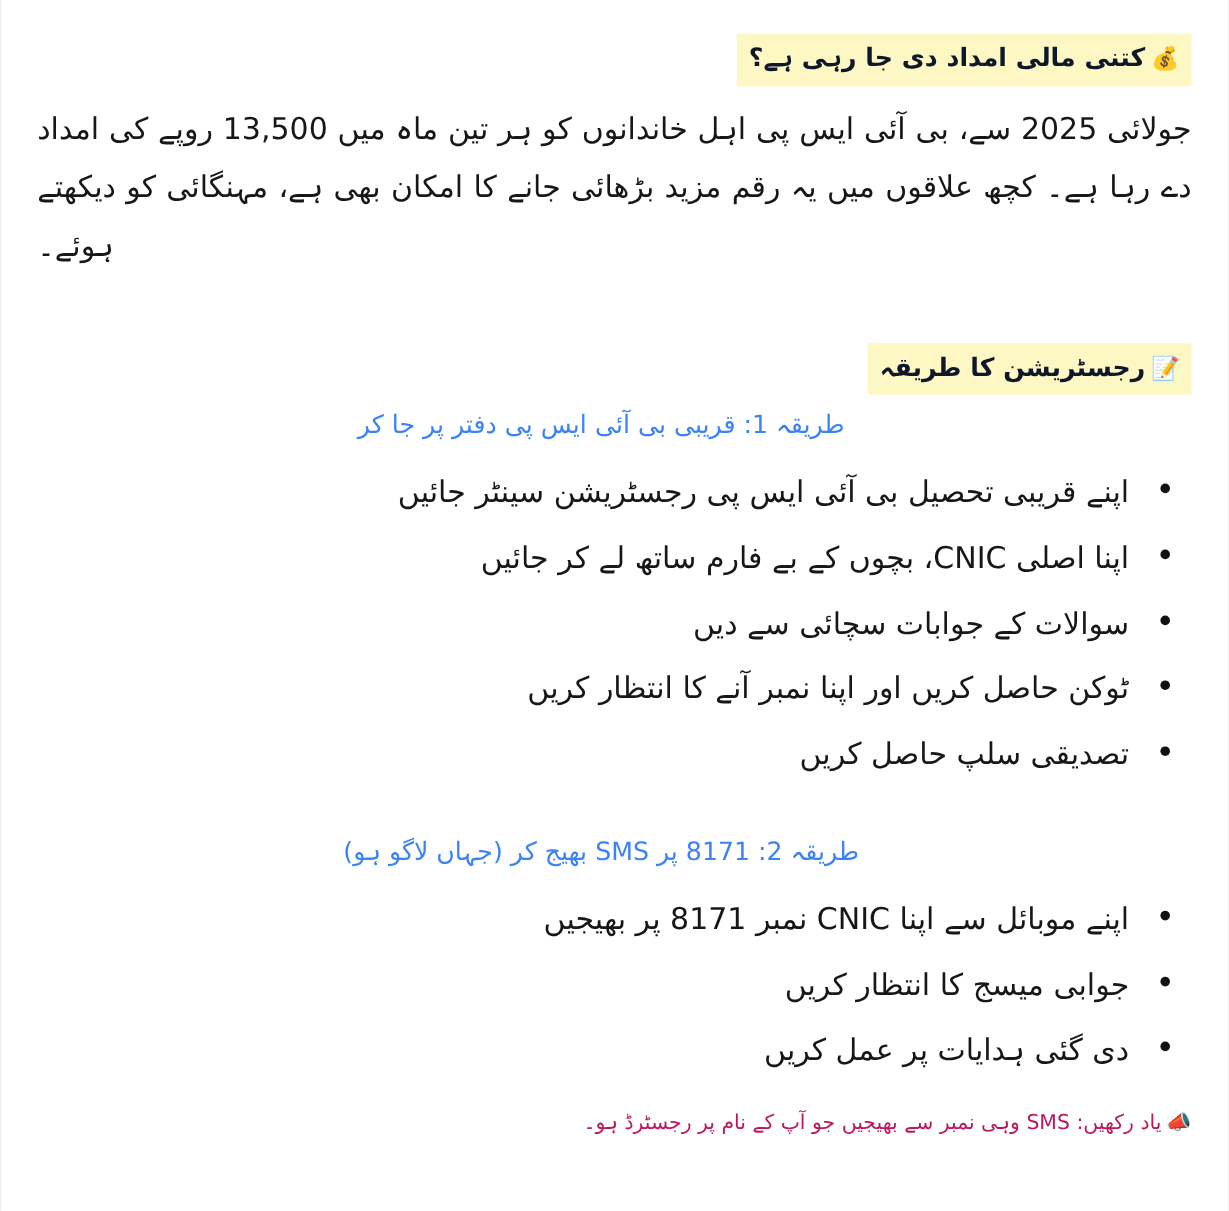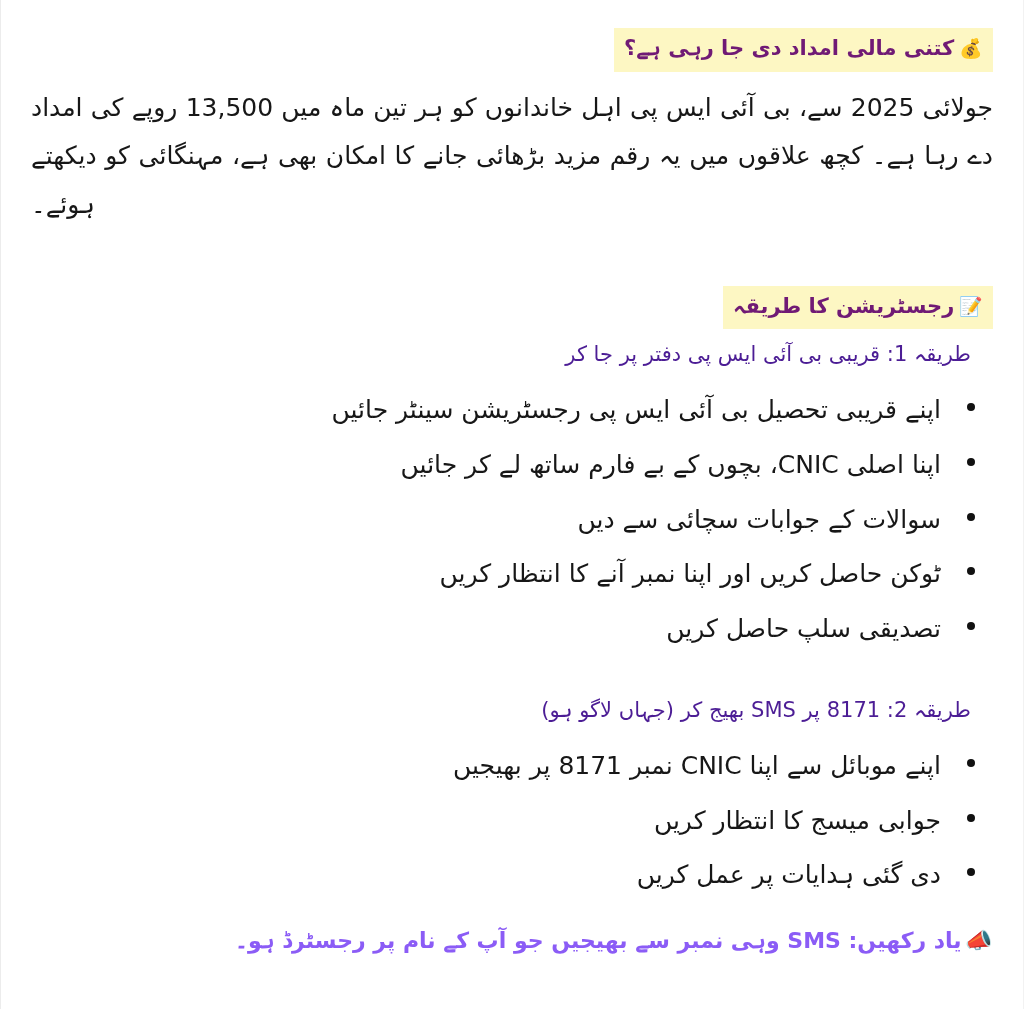--- a/index.html
+++ b/index.html
@@ -29,42 +29,42 @@
     justify-content: flex-start;
     margin: 0 0 6px 0;
   }
   .heading {
     display: inline-block;
     background: #fdf7c3;
     padding: 5px 10px 7px 10px;
     font-size: 21px;
     line-height: 1.5;
     font-weight: 700;
-    color: #701a75;
+    color: #0f172a;
     white-space: nowrap;
   }
   .heading .emoji {
     font-size: 19px;
     margin-left: 5px;
   }
   .para {
     font-size: 25px;
     line-height: 1.95;
     text-align: justify;
     text-align-last: left;
     color: #171717;
     margin: 12px 0 0 0;
   }
   .spacer-lg { height: 56px; }
   .spacer-md { height: 26px; }
   .method-line {
     font-size: 21px;
     line-height: 1.9;
-    color: #4c1d95;
-    text-align: right;
+    color: #3b82f6;
+    text-align: center;
     margin: 0;
     padding-right: 22px;
   }
   ul.bullets {
     list-style: none;
     margin: 16px 0 0 0;
     padding: 0 0 0 0;
   }
   ul.bullets li {
     position: relative;
@@ -78,26 +78,25 @@
   ul.bullets li .dot {
     position: absolute;
     right: -34px;
     top: 12px;
     width: 8px;
     height: 8px;
     border-radius: 50%;
     background: #111111;
   }
   .note {
-    font-size: 22px;
+    font-size: 17px;
     line-height: 1.8;
-    color: #8b5cf6;
+    color: #be185d;
     text-align: right;
     margin: 26px 0 0 0;
-    font-weight: bold;
   }
   .note .emoji {
     margin-left: 4px;
   }
 </style>
 </head>
 <body>
 
 <div class="page">
 

